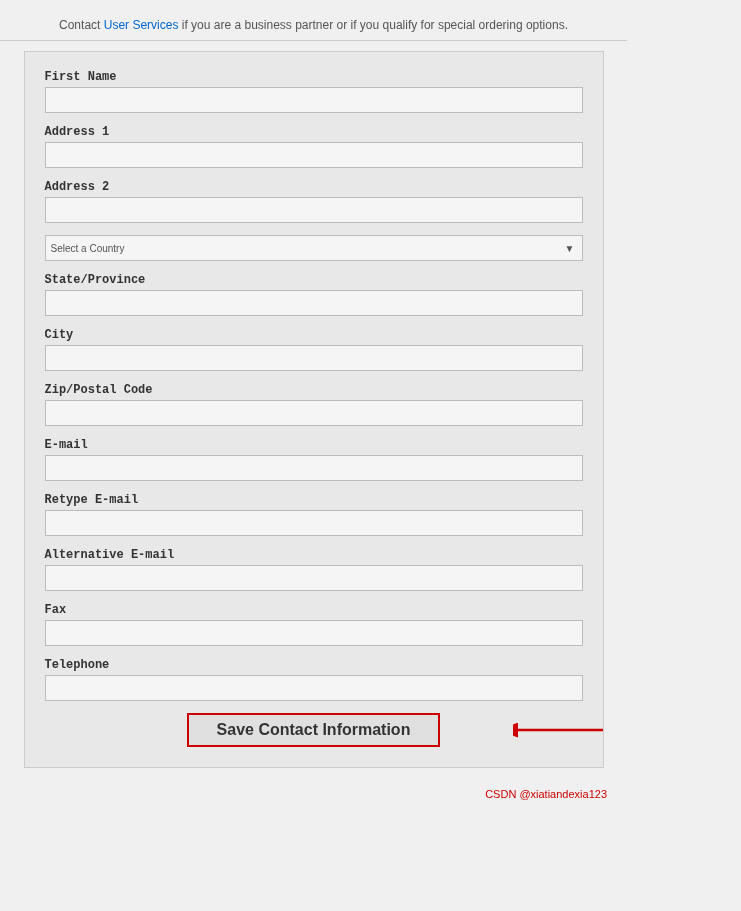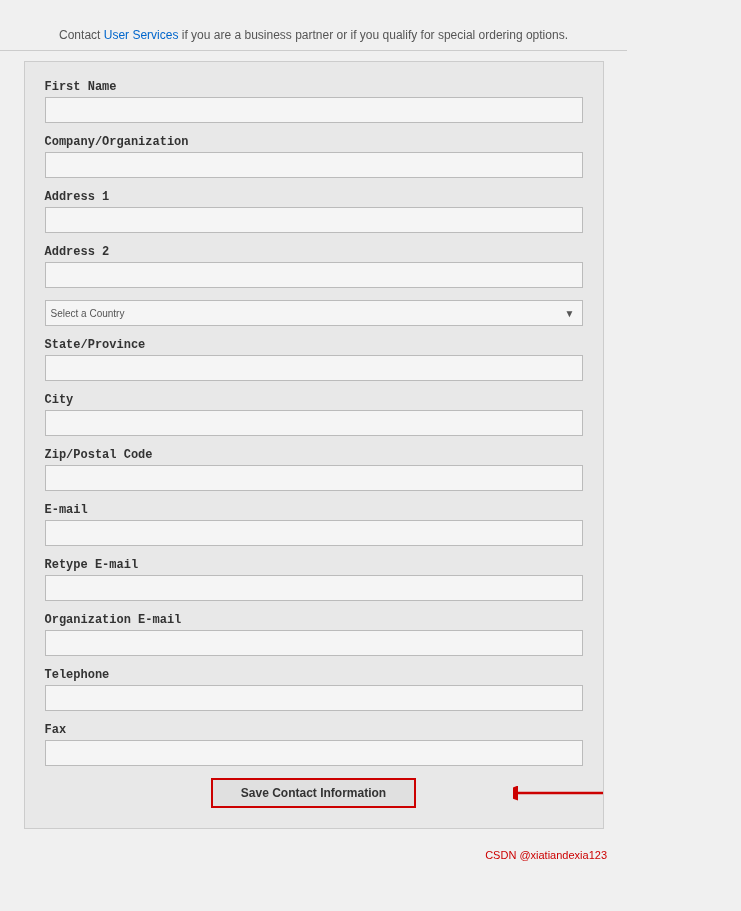--- a/index.html
+++ b/index.html
@@ -14,21 +14,21 @@
       font-size: 13px;
       color: #333;
       width: 741px;
       min-height: 911px;
     }
 
     .page-wrapper {
       width: 627px;
       min-height: 911px;
       background: #f0f0f0;
-      padding: 22px 0;
+      padding: 12px 0;
     }
 
     .top-notice {
       text-align: center;
       font-size: 12px;
       color: #555;
       padding: 6px 10px 8px;
       border-bottom: 1px solid #ccc;
       margin-bottom: 10px;
     }
@@ -103,21 +103,21 @@
       transform: translateY(-50%);
       font-size: 10px;
       color: #555;
       pointer-events: none;
     }
 
     .save-button {
       background: #e0e0e0;
       border: 2px solid #cc0000;
       padding: 6px 28px;
-      font-size: 12px;
+      font-size: 16px;
       font-weight: bold;
       cursor: pointer;
       color: #333;
       outline: none;
     }
 
     .watermark {
       text-align: right;
       font-size: 11px;
       color: #c00;
@@ -139,24 +139,20 @@
   </div>
 
   <div class="form-container">
 
     <div class="form-group">
       <label class="form-label">First Name</label>
       <input class="form-input" type="text" value="" style="">
     </div>
 
 
-    <div class="form-group">
-      <label class="form-label">Company/Organization</label>
-      <input class="form-input" type="text" value="" style="">
-    </div>
 
     <div class="form-group">
       <label class="form-label">Address 1</label>
       <input class="form-input" type="text" value="" style="">
     </div>
 
     <div class="form-group">
       <label class="form-label">Address 2</label>
       <input class="form-input" type="text" value="" style="">
     </div>
@@ -197,31 +193,31 @@
       <label class="form-label">E-mail</label>
       <input class="form-input" type="text" value="" style="">
     </div>
 
     <div class="form-group">
       <label class="form-label">Retype E-mail</label>
       <input class="form-input" type="text" value="" style="">
     </div>
 
     <div class="form-group">
-      <label class="form-label">Organization E-mail</label>
+      <label class="form-label">Alternative E-mail</label>
+      <input class="form-input" type="text" value="" style="">
+    </div>
+
+    <div class="form-group">
+      <label class="form-label">Fax</label>
       <input class="form-input" type="text" value="" style="">
     </div>
 
     <div class="form-group">
       <label class="form-label">Telephone</label>
-      <input class="form-input" type="text" value="" style="">
-    </div>
-
-    <div class="form-group">
-      <label class="form-label">Fax</label>
       <input class="form-input" type="text" value="" style="">
     </div>
 
     <div class="bottom-area">
       <div style="display:flex; align-items:center; justify-content:center; position:relative;">
         <button class="save-button">Save Contact Information</button>
 
         <svg width="100" height="30" style="position:absolute; right:-30px; top:50%; transform:translateY(-50%);">
           <defs>
             <marker id="arrowhead" markerWidth="8" markerHeight="6" refX="0" refY="3" orient="auto">

